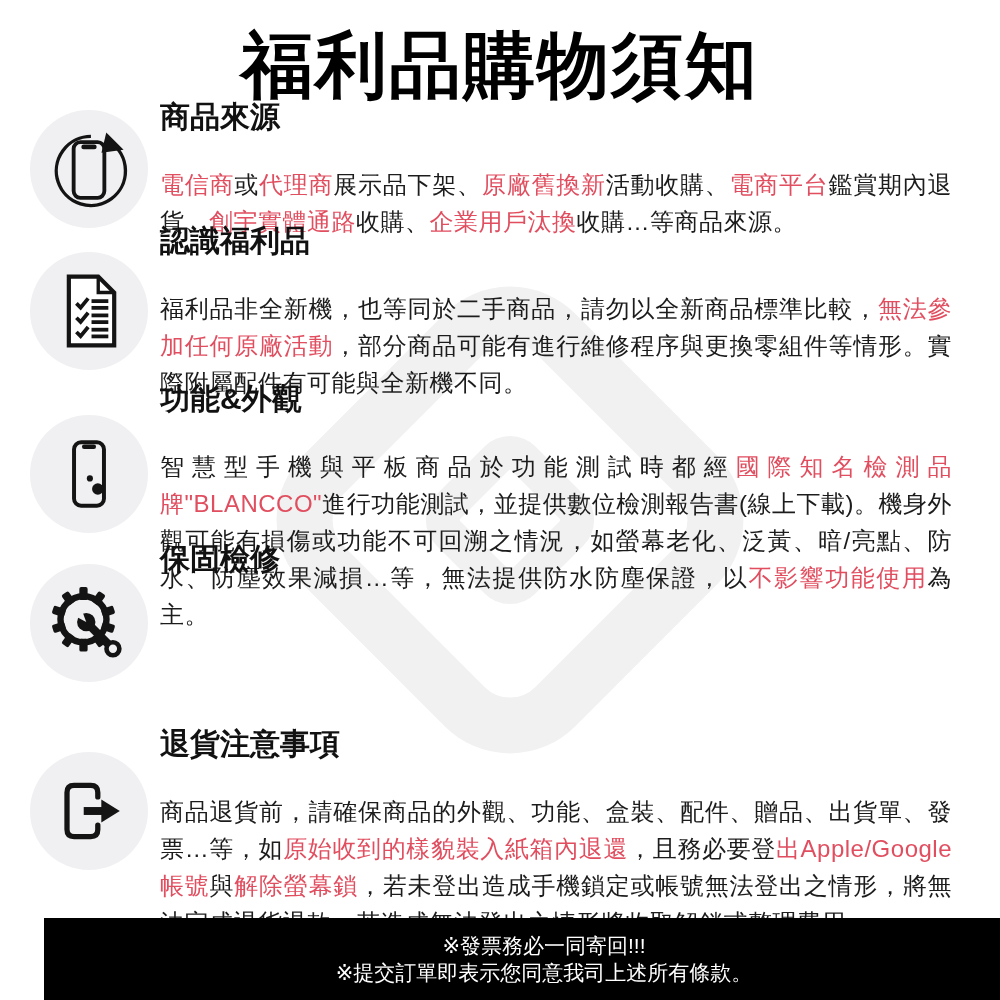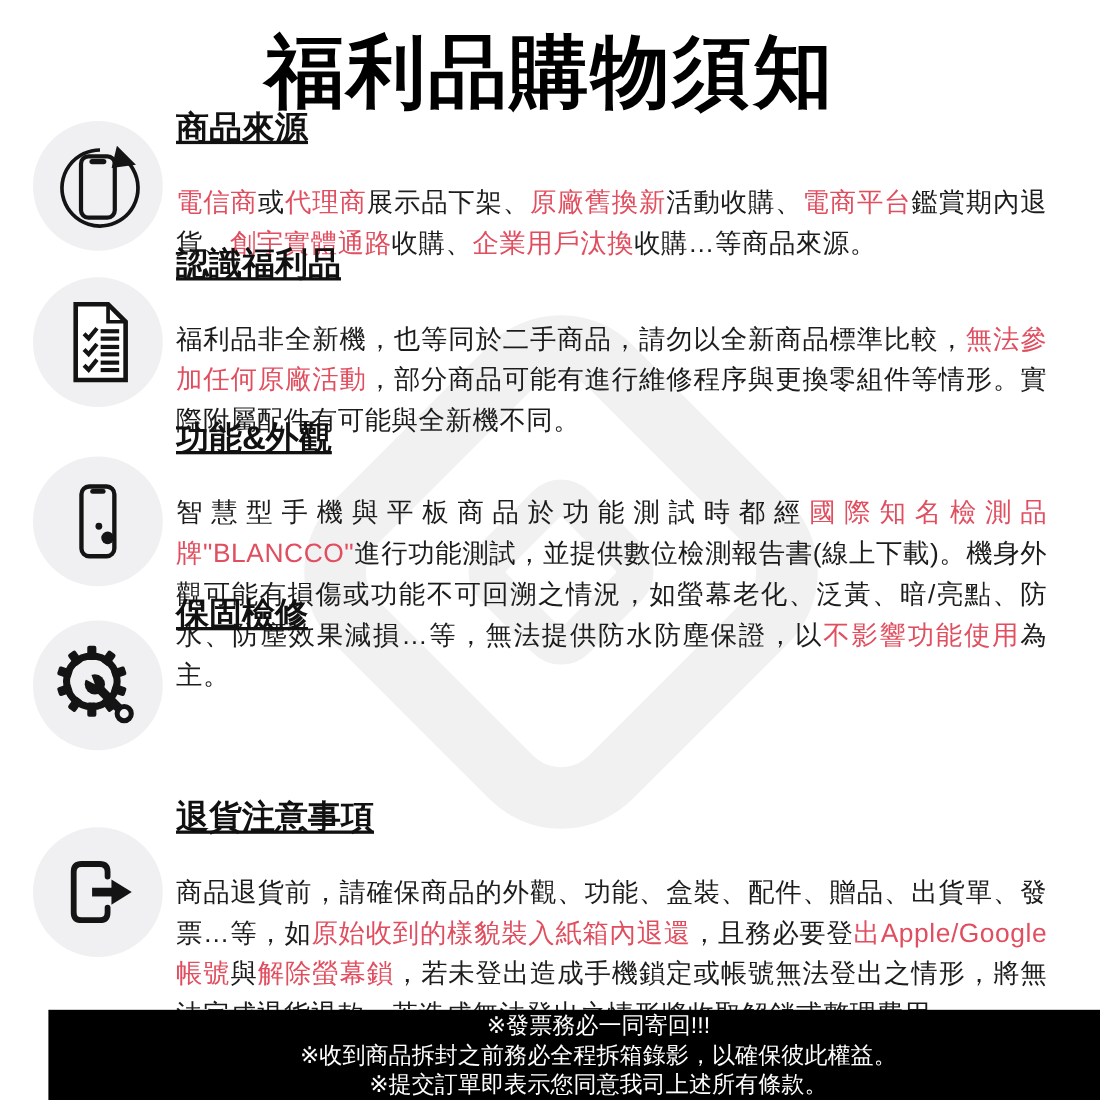--- a/index.html
+++ b/index.html
@@ -34,21 +34,21 @@
   .icon-circle {
     position:absolute; left:30px; width:118px; height:118px;
     background:#f0f0f2; border-radius:50%;
     display:flex; align-items:center; justify-content:center;
   }
   .s1 .icon-circle { top:10px; } .s2 .icon-circle { top:28px; }
   .s3 .icon-circle { top:33px; } .s4 .icon-circle { top:22px; }
   .s5 .icon-circle { top:25px; }
 
   .content { margin-left:160px; width:792px; }
-  .content h2 { font-size:30px; line-height:34px; font-weight:bold; color:#111; margin-bottom:8px;text-decoration:underline; }
+  .content h2 { font-size:30px; line-height:34px; font-weight:bold; color:#111; margin-bottom:8px; }
   .content p.body {
     font-size:24px; line-height:37px; color:#1c1c1c;
     text-align:justify; letter-spacing:0.5px;margin-top:32px;
   }
   .content p.body .red { color:var(--red,#e04e5f); }
 
   .footer {
     position:absolute; left:0; top:918px; width:1000px; height:82px;
     background:#000; color:#fff; z-index:2;
     display:flex; flex-direction:column; align-items:center; justify-content:center;margin-left:44px;
@@ -159,18 +159,17 @@
         </svg>
       </div>
       <div class="content">
         <h2>退貨注意事項</h2>
         <p class="body"><span>商品退貨前，請確保商品的外觀、功能、盒裝、配件、贈品、出貨單、發票…等，如</span><span class="red">原始收到的樣貌裝入紙箱內退還</span><span>，且務必要登</span><span class="red">出Apple/Google帳號</span><span>與</span><span class="red">解除螢幕鎖</span><span>，若未登出造成手機鎖定或帳號無法登出之情形，將無法完成退貨退款，若造成無法登出之情形將收取解鎖或整理費用。</span></p>
       </div>
     </section>
 
     <footer class="footer">
       <div>※發票務必一同寄回!!!</div>
-      <div>※收到商品拆封之前務必全程拆箱錄影，以確保彼此權益。</div>
       <div>※提交訂單即表示您同意我司上述所有條款。</div>
     </footer>
 
   </div>
 </div>
 
 </body></html>

